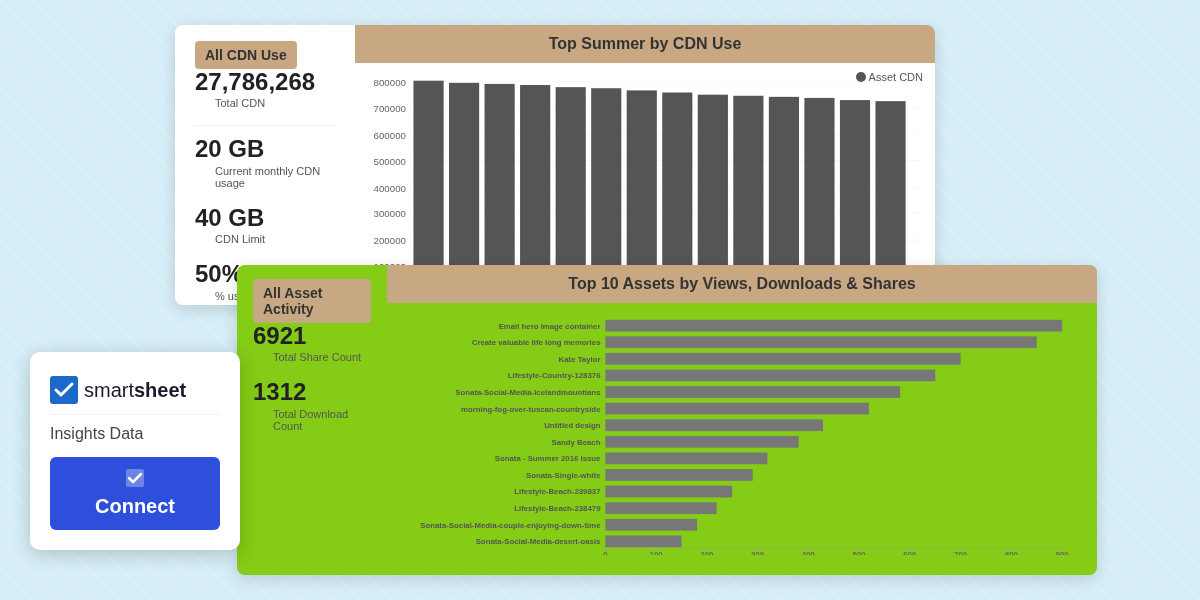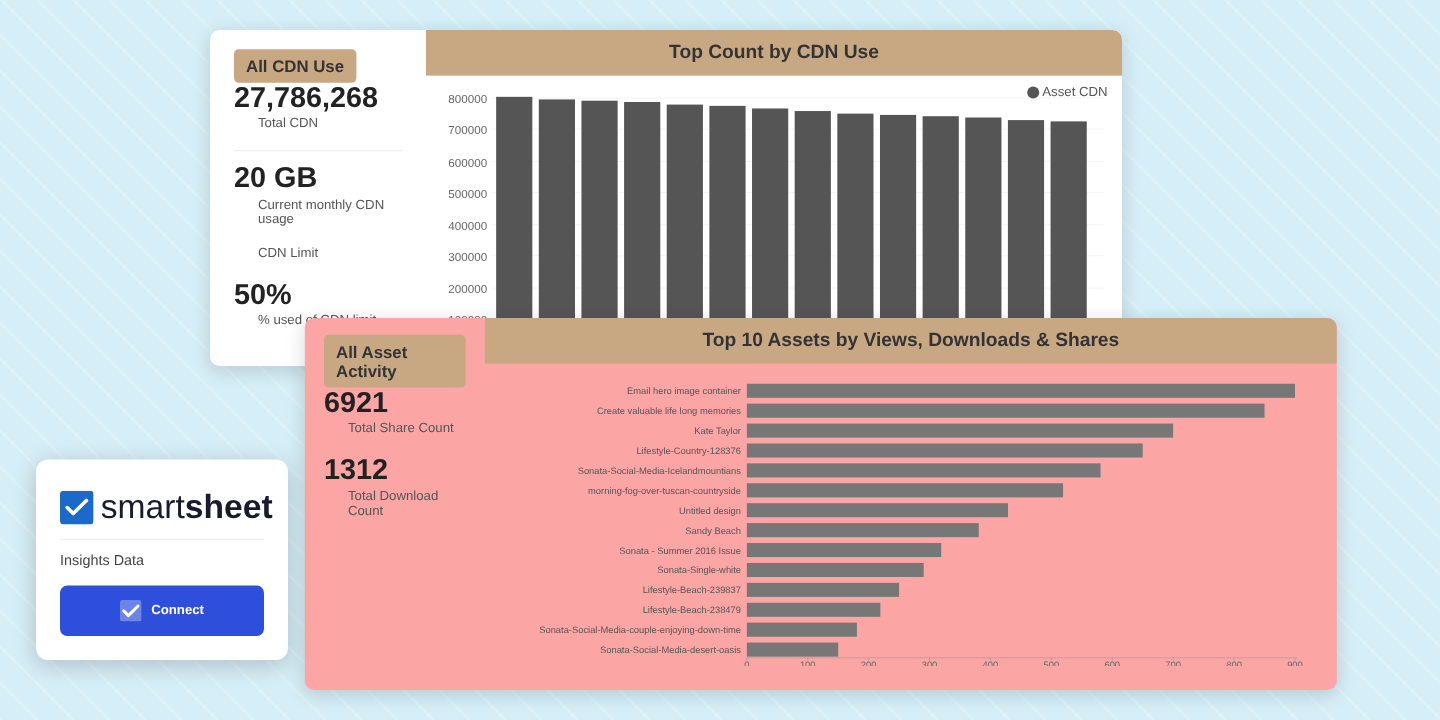--- a/index.html
+++ b/index.html
@@ -105,23 +105,23 @@
 
     .bar-chart-svg {
       width: 100%;
       height: 100%;
     }
 
     
     .activity-panel {
       position: absolute;
       top: 265px;
-      left: 254px;
+      left: 237px;
       width: 860px;
-      background: #fca5a5;
+      background: #84cc16;
       border-radius: 8px;
       box-shadow: 0 4px 16px rgba(0,0,0,0.15);
       overflow: hidden;
     }
 
     .activity-panel-inner {
       display: flex;
       height: 310px;
     }
 
@@ -132,20 +132,21 @@
     }
 
     .activity-right {
       flex: 1;
     }
 
     .horiz-chart-area {
       padding: 8px 10px;
       height: 260px;
       position: relative;
+      font-weight: bold;
     }
 
     
     .smartsheet-card {
       position: absolute;
       bottom: 50px;
       left: 30px;
       width: 210px;
       background: white;
       border-radius: 10px;
@@ -161,49 +162,50 @@
     }
 
     .ss-icon {
       width: 28px;
       height: 28px;
       margin-right: 6px;
       flex-shrink: 0;
     }
 
     .ss-name {
-      font-size: 28px;
+      font-size: 20px;
       font-weight: 300;
       color: #1a1a2e;
     }
 
     .ss-name strong {
       font-weight: 900;
     }
 
     .ss-subtitle {
-      font-size: 12px;
+      font-size: 16px;
       color: #444;
       margin-bottom: 14px;
     }
 
     .connect-btn {
       background: #2d4fdb;
       color: white;
       border: none;
       border-radius: 6px;
       padding: 12px 20px;
-      font-size: 11px;
+      font-size: 20px;
       font-weight: 600;
       cursor: pointer;
       display: flex;
       align-items: center;
       gap: 8px;
       width: 100%;
       justify-content: center;
+      flex-direction: column;
     }
 
     .connect-btn .btn-icon {
       width: 18px;
       height: 18px;
       flex-shrink: 0;
     }
 
     .divider-line {
       border: none;
@@ -241,29 +243,30 @@
         <div class="cdn-stat">
           <div class="big-number">27,786,268</div>
           <div class="stat-label">Total CDN</div>
         </div>
         <hr class="divider-line">
         <div class="cdn-stat">
           <div class="big-number">20 GB</div>
           <div class="stat-label">Current monthly CDN usage</div>
         </div>
         <div class="cdn-stat">
+          <div class="big-number">40 GB</div>
           <div class="stat-label">CDN Limit</div>
         </div>
         <div class="cdn-stat">
           <div class="big-number">50%</div>
           <div class="stat-label">% used of CDN limit</div>
         </div>
       </div>
       <div class="cdn-right">
-        <div class="chart-header">Top Count by CDN Use</div>
+        <div class="chart-header">Top Summer by CDN Use</div>
         <div class="bar-chart-area">
           <div class="legend-item">
             <div class="legend-dot"></div>
             <span>Asset CDN</span>
           </div>
           <svg class="bar-chart-svg" viewBox="0 0 520 200">
 
             <text x="38" y="10" font-size="9" fill="#666" text-anchor="end">800000</text>
             <text x="38" y="34" font-size="9" fill="#666" text-anchor="end">700000</text>
             <text x="38" y="59" font-size="9" fill="#666" text-anchor="end">600000</text>

